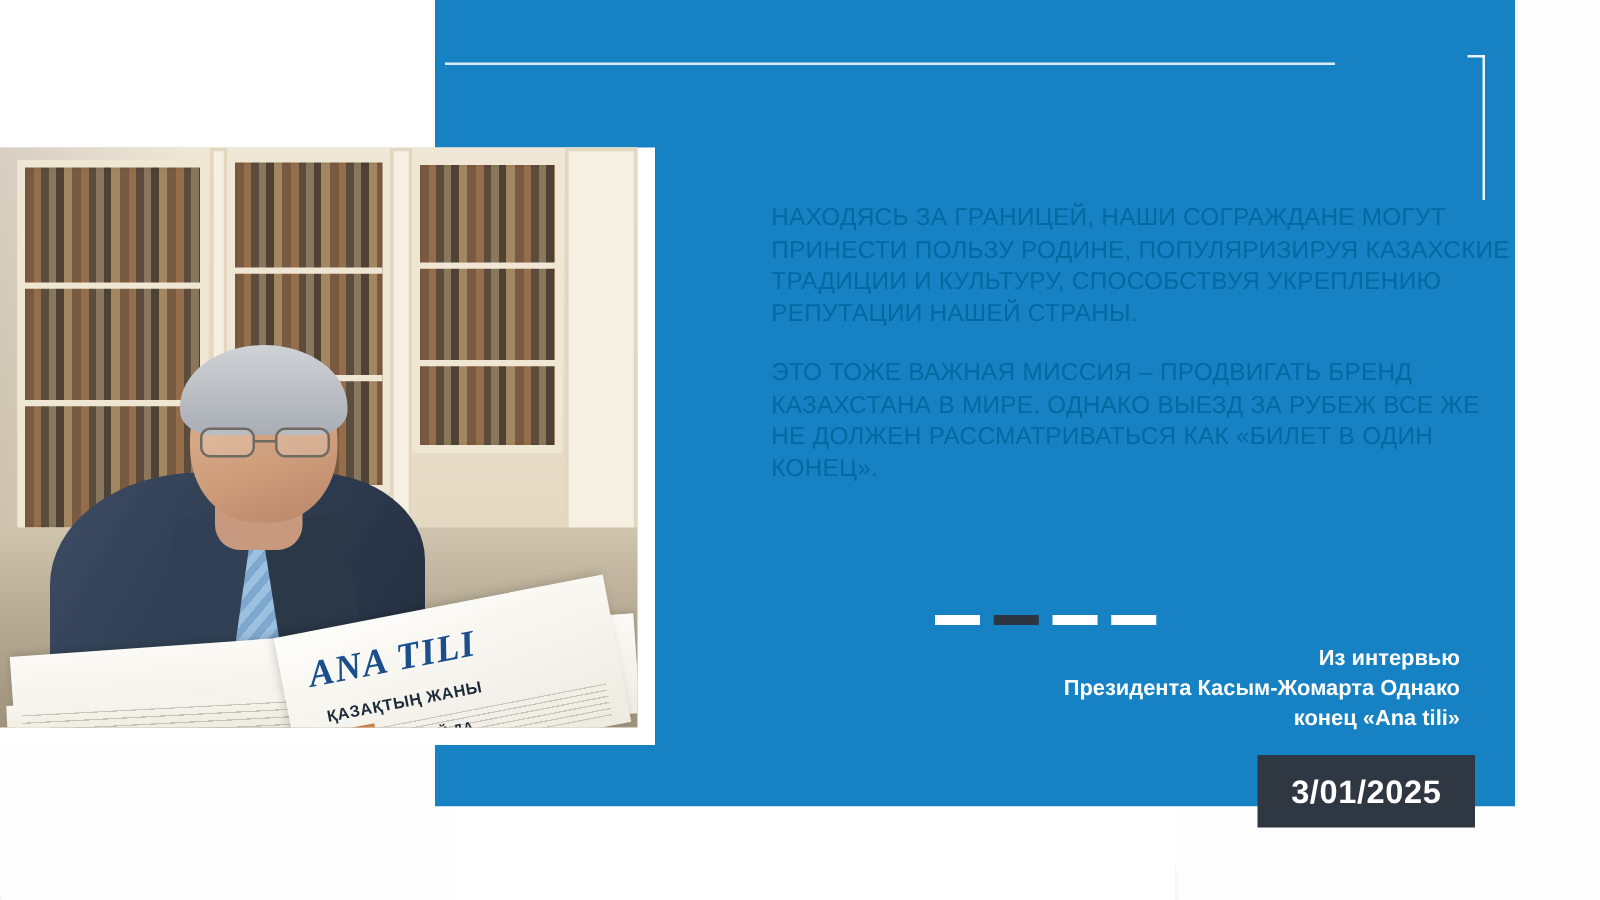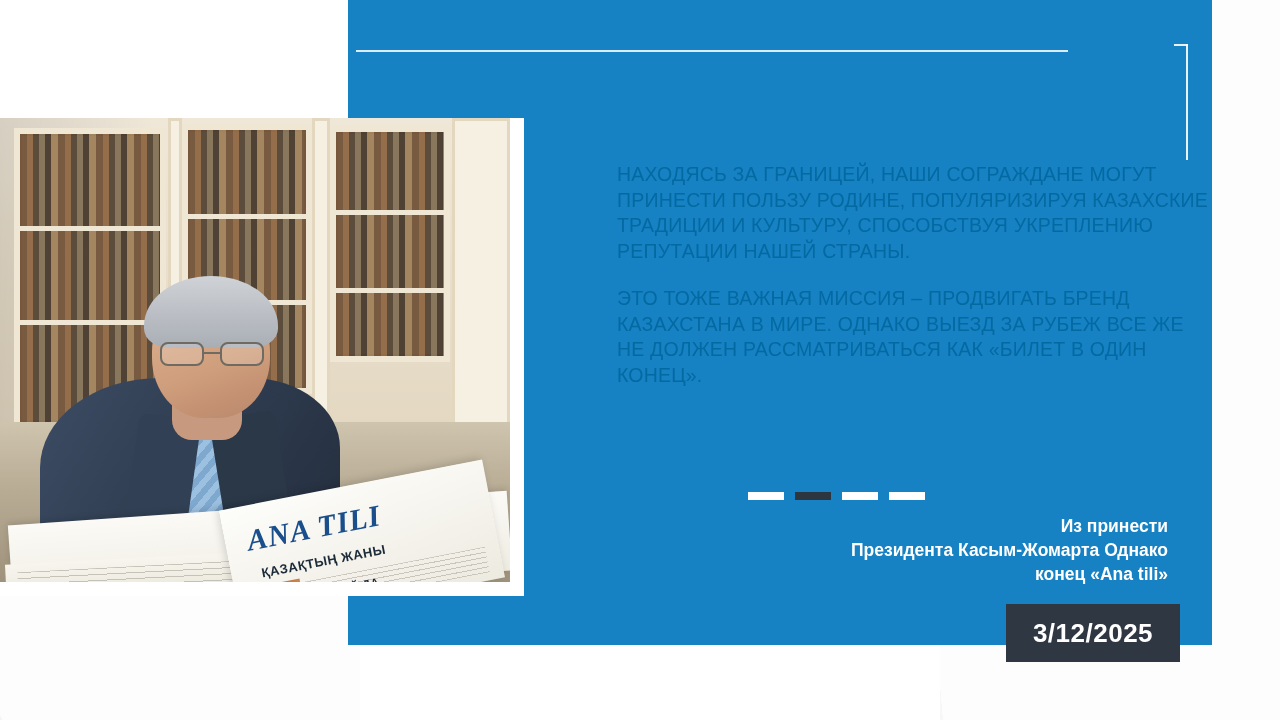--- a/index.html
+++ b/index.html
@@ -368,22 +368,22 @@
   </div>
 
   <div class="dashes">
     <span></span>
     <span class="dark"></span>
     <span></span>
     <span></span>
   </div>
 
   <div class="attrib">
-    <div>Из принести</div>
+    <div>Из интервью</div>
     <div>Президента Касым-Жомарта Однако</div>
     <div>конец «Ana tili»</div>
   </div>
 
   <div class="date-badge">
-    <span>3/12/2025</span>
+    <span>3/01/2025</span>
   </div>
 
 </div>
 
 </body></html>

